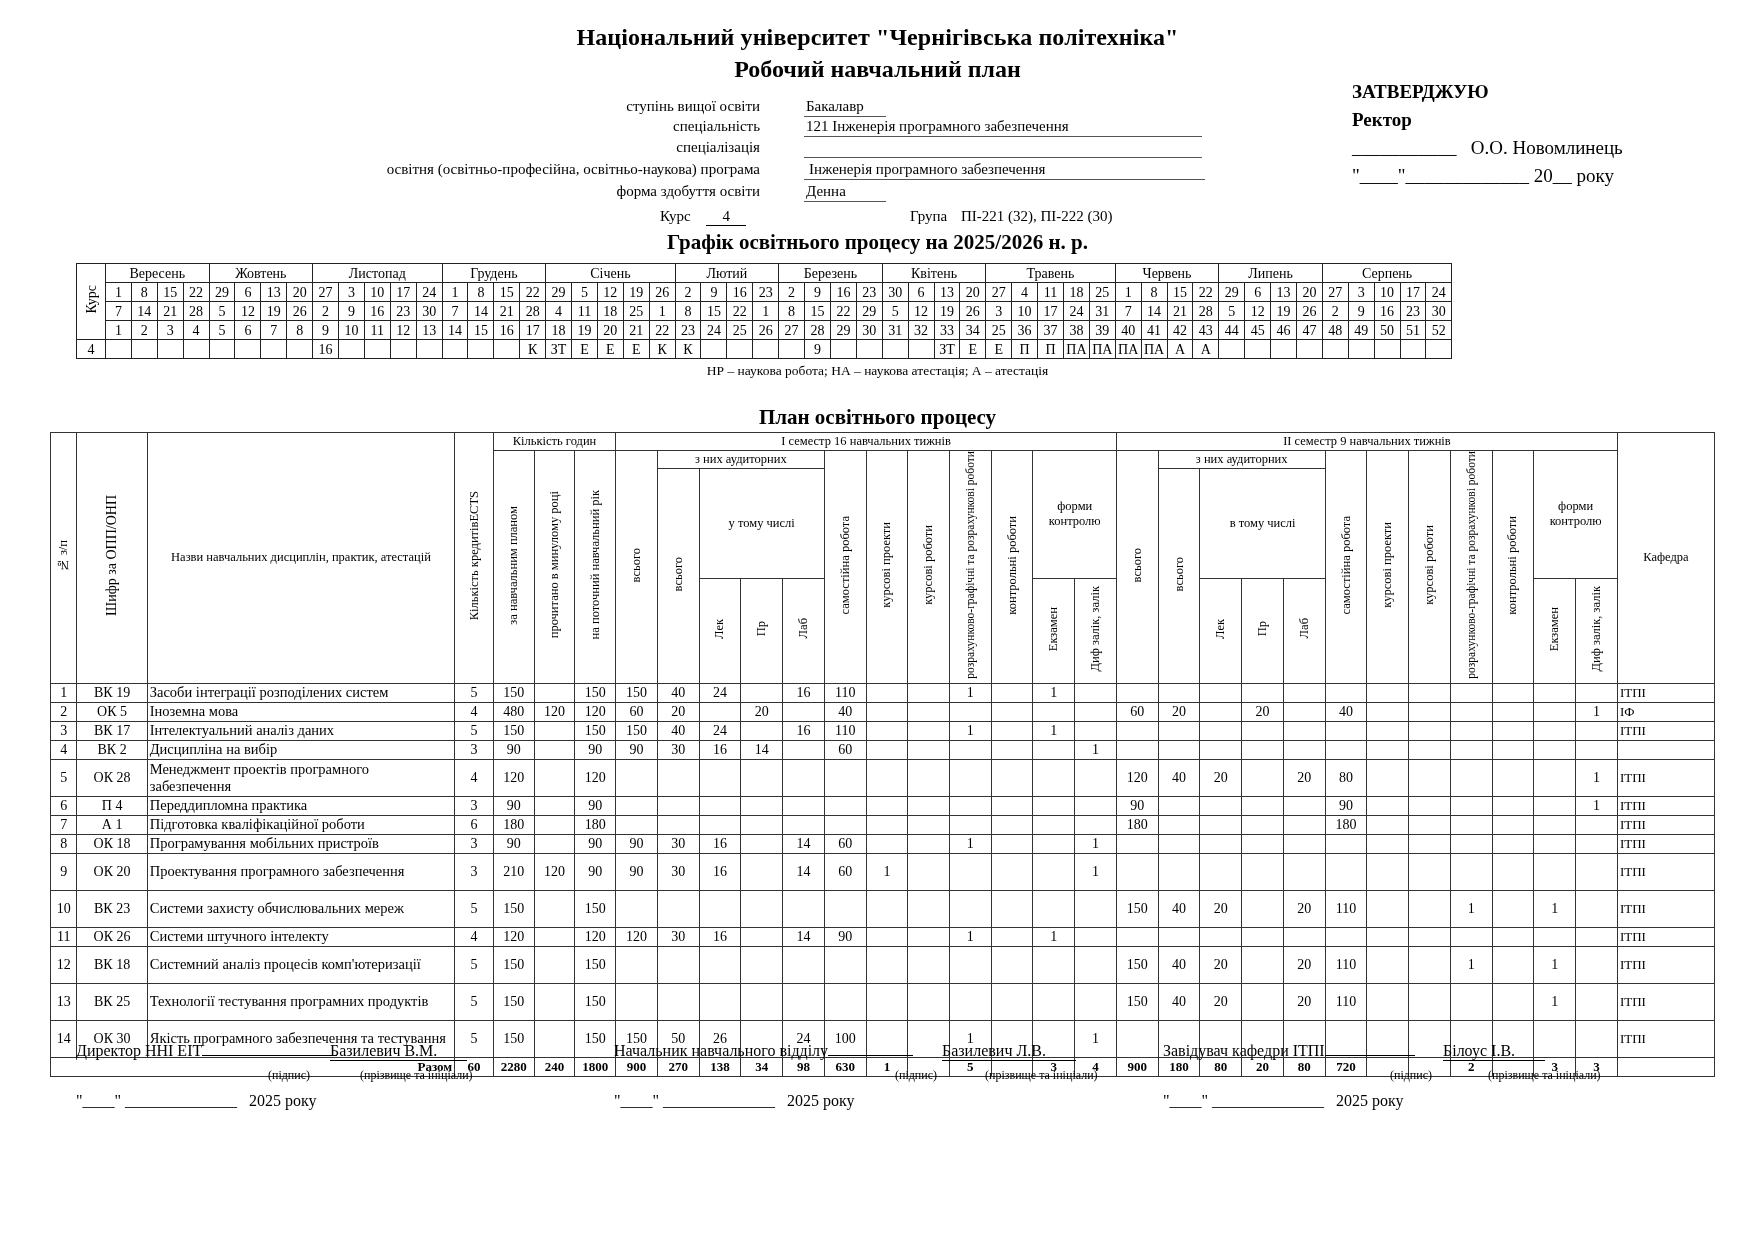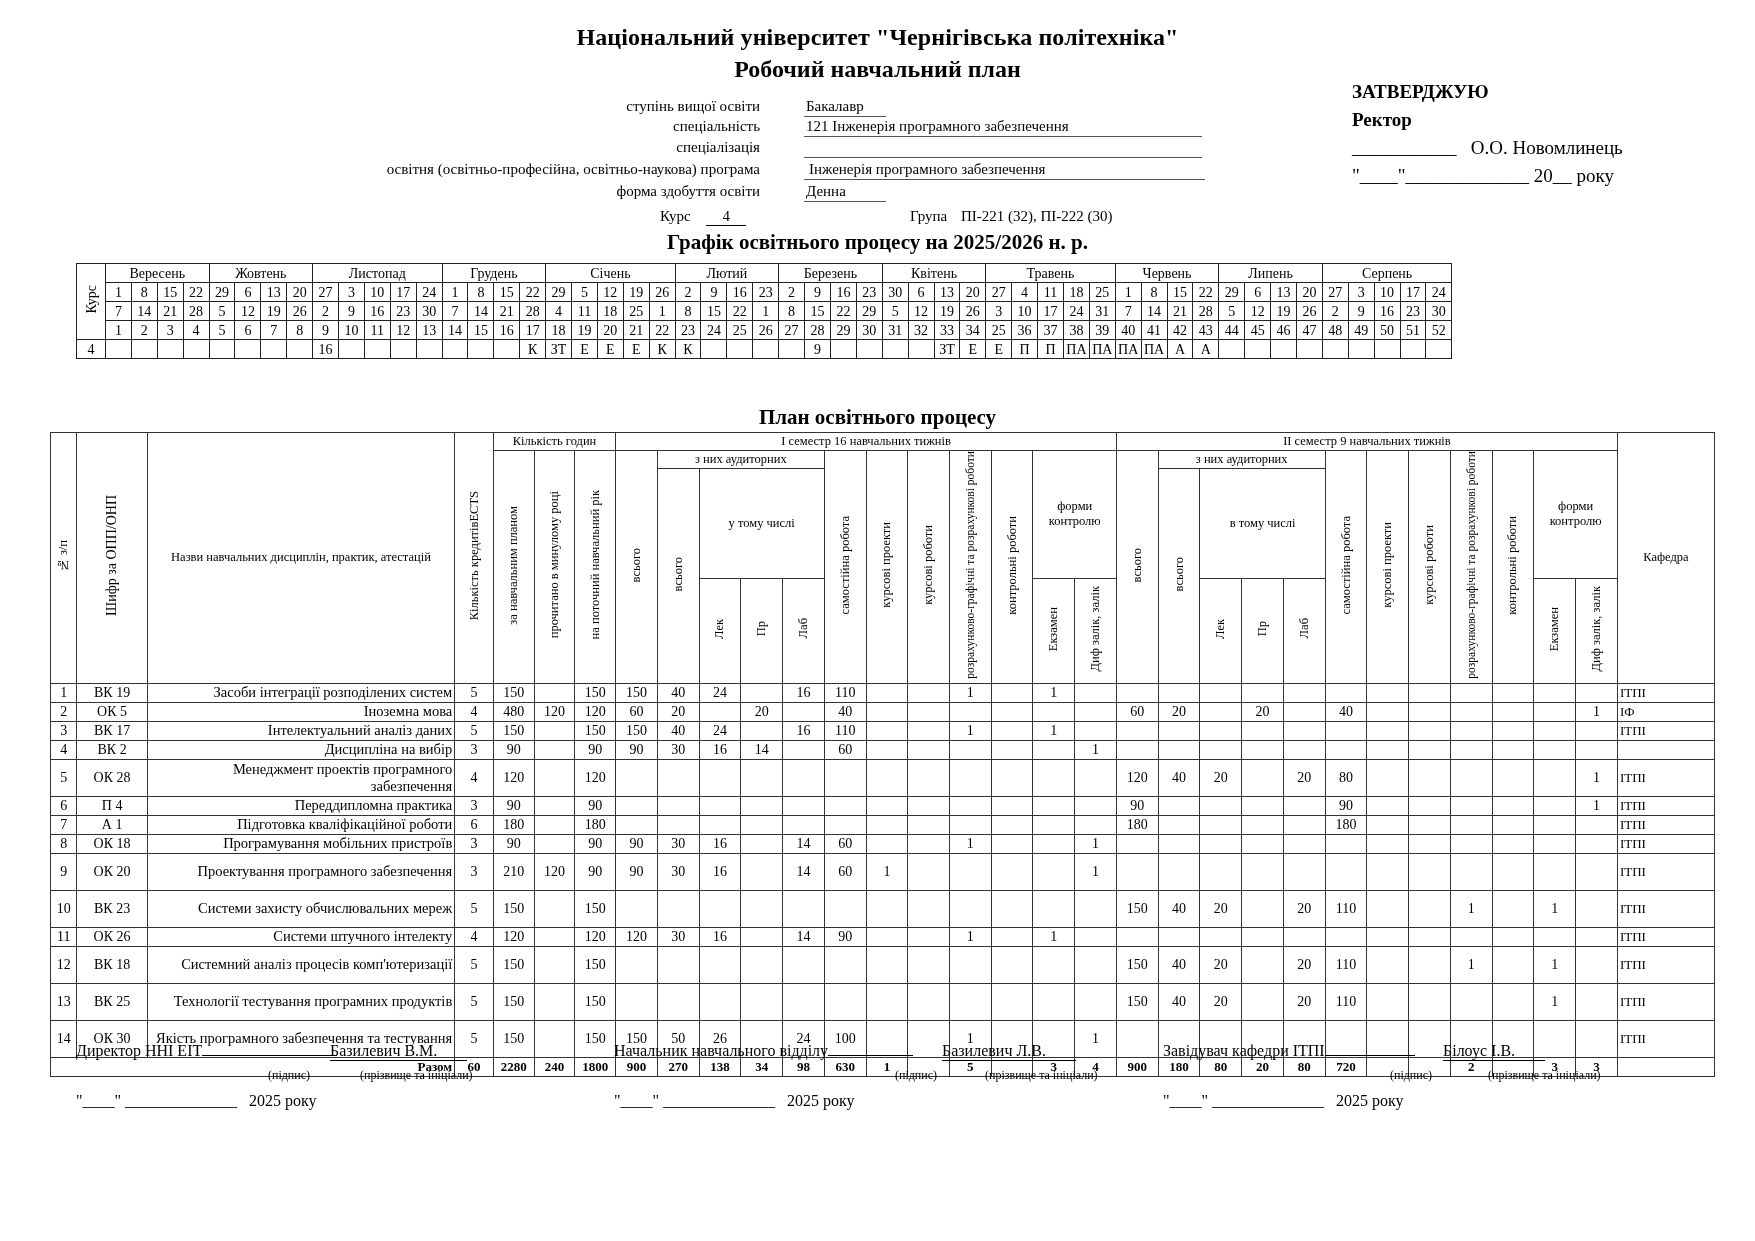--- a/index.html
+++ b/index.html
@@ -16,21 +16,21 @@
   .sec-title { left:0; width:1755px; text-align:center; font-weight:bold; font-size:21px; }
   table { border-collapse:collapse; }
   .sched { position:absolute; left:76px; top:263px; font-size:14px; }
   .sched td { border:1px solid #222; text-align:center; padding:0; height:18px; line-height:17px; }
   .sched .kurs-h { width:28px; }
   .vt { writing-mode:vertical-rl; transform:rotate(180deg); white-space:nowrap; display:inline-block; }
   .legend { left:0; width:1755px; text-align:center; font-size:13.5px; line-height:19px; }
   .plan { position:absolute; left:50px; top:432px; width:1665px; font-size:14px; table-layout:fixed; }
   .plan td, .plan th { border:1px solid #333; padding:0 2px; text-align:center; font-weight:normal; overflow:hidden; }
   .plan th { font-size:12.5px; vertical-align:middle; }
-  .plan .nm { text-align:right; line-height:17px; font-size:14.5px; }
+  .plan .nm { text-align:left; line-height:17px; font-size:14.5px; }
   .plan td { height:18px; line-height:18px; }
   .plan tr.tall td { height:36px; }
   .plan .kaf { text-align:left; font-size:13px; }
   .plan tr.total td { font-weight:bold; font-size:13px;font-family:Liberation Serif, serif; }
   .sig { font-size:16px; white-space:nowrap; }
   .sig-small { font-size:12px; white-space:nowrap; }
   .uline { display:inline-block; border-bottom:1px solid #000; }
 </style>
 </head>
 <body>
@@ -311,20 +311,21 @@
         <td style="width: 24.9px;"></td>
         <td style="width: 24.9px;"></td>
         <td style="width: 24.9px;"></td>
         <td style="width: 24.9px;"></td>
         <td style="width: 24.9px;"></td>
       </tr>
   </tbody>
 </table>
 
 <div class="abs legend" style="top:361px;">
+  <div>НР – наукова робота; НА – наукова атестація; А – атестація</div>
 </div>
 
 <div class="abs sec-title" style="top:405px;">План освітнього процесу</div>
 <table class="plan" id="plan">
   <colgroup>
     <col style="width:26px">
       <col style="width:69px">
       <col style="width:302px">
       <col style="width:38px">
     <col style="width:40px">

